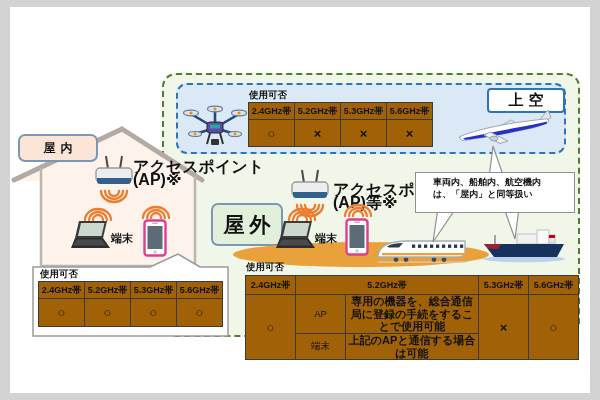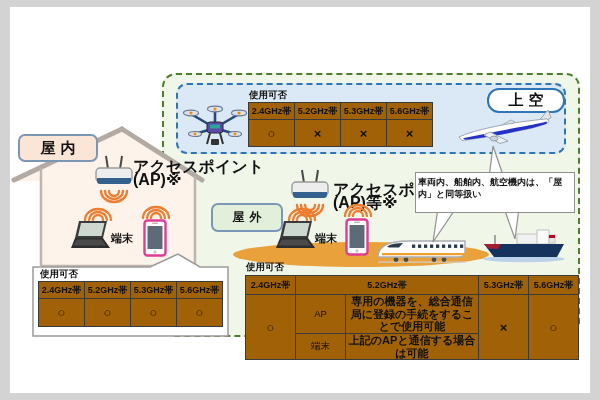--- a/index.html
+++ b/index.html
@@ -5,41 +5,41 @@
   html,body{margin:0;padding:0;}
   body{width:600px;height:400px;background:#d3d3d3;font-family:"Liberation Sans","DejaVu Sans",sans-serif;}
   .canvas{position:relative;width:600px;height:400px;overflow:hidden;}
   .abs{position:absolute;}
   svg{display:block;}
   .paper{left:10px;top:7px;width:580px;height:386px;background:#ffffff;}
   .zone{box-sizing:border-box;}
   .outdoor-zone{left:162px;top:73px;width:418px;height:264px;border:2px dashed #4e7e2d;border-radius:14px;background:#f0f7e9;}
   .sky-zone{left:176px;top:83px;width:390px;height:71px;border:2px dashed #2e75b6;border-radius:11px;background:#dbe8f5;}
   .badge{display:flex;align-items:center;justify-content:center;font-weight:700;color:#111;border-radius:7px;box-sizing:border-box;letter-spacing:5px;text-indent:5px;}
-  .badge-indoor{left:18px;top:134px;width:80px;height:28px;background:#fbe5d6;border:2px solid #7c96b6;font-size:15px;}
-  .badge-outdoor{left:211px;top:203px;width:72px;height:29px;background:#e2efda;border:2px solid #7c96b6;font-size:12px;}
-  .badge-sky{left:487px;top:88px;width:78px;height:25px;background:#ffffff;border:2px solid #2e75b6;border-radius:12px;font-size:15px;}
+  .badge-indoor{left:18px;top:134px;width:80px;height:28px;background:#fbe5d6;border:2px solid #7c96b6;font-size:12px;}
+  .badge-outdoor{left:211px;top:203px;width:72px;height:43px;background:#e2efda;border:2px solid #7c96b6;font-size:21px;}
+  .badge-sky{left:487px;top:88px;width:78px;height:25px;background:#ffffff;border:2px solid #2e75b6;border-radius:4px;font-size:15px;}
   .usage-title{font-size:9.5px;font-weight:700;color:#111;white-space:nowrap;}
   .band-table{border-collapse:collapse;table-layout:fixed;background:#a16207;}
   .band-table th,.band-table td{border:1px solid #3a3a3a;text-align:center;padding:0;color:#111;overflow:hidden;}
   .band-table th{font-size:9px;font-weight:700;height:16px;}
   .val{font-size:13px;font-weight:700;}
   .sky-table td.val{height:26px;}
   .indoor-table td.val{height:27px;}
   .outdoor-table th{height:18px;}
   .outdoor-table td.val{font-size:13px;font-weight:700;}
   .red-label{font-size:9.5px;color:#ff0000;font-weight:400;text-align:left;padding:1px 4px;}
   .red-text{font-size:11px;color:#ff0000;font-weight:700;text-align:left;padding:1px 3px;line-height:1.15;}
   .row-ap td{height:22px;}
   .row-term td{height:19px;}
   .small-label{font-size:16px;font-weight:700;color:#111;line-height:12px;white-space:nowrap;}
   .terminal-label{font-size:11px;font-weight:700;color:#111;white-space:nowrap;}
   .ground{left:233px;top:242px;width:256px;height:25px;background:#e9a23b;border-radius:50%;}
   .note-box{left:415px;top:172px;width:160px;height:41px;background:#fff;border:1.2px solid #909090;box-sizing:border-box;}
-  .note{font-size:9px;font-weight:700;line-height:1.35;color:#111;padding:3px 2px;}
+  .note{font-size:9px;font-weight:700;line-height:1.35;color:#111;padding:3px 17px;}
 </style>
 </head>
 <body>
 
 <div class="canvas">
 
   <div class="abs paper"></div>
 
   <div class="abs zone outdoor-zone"></div>
 

